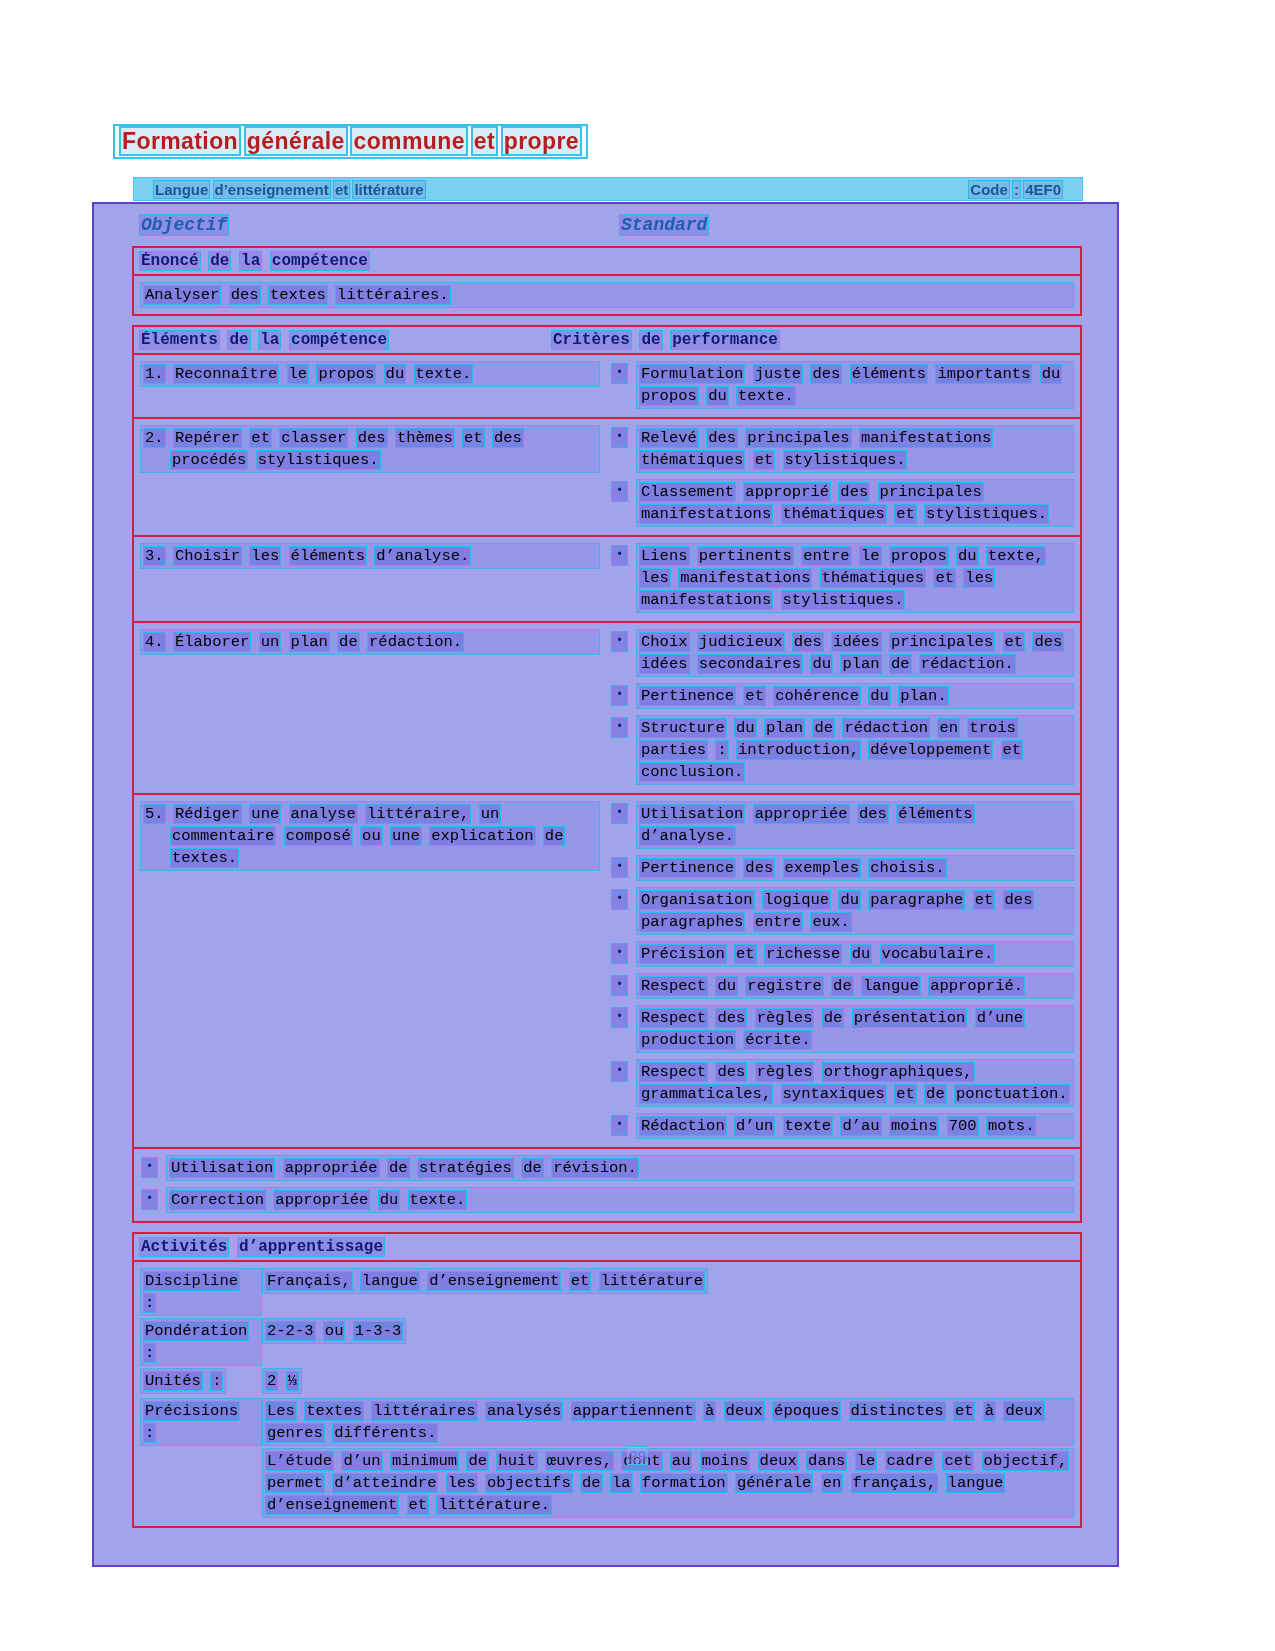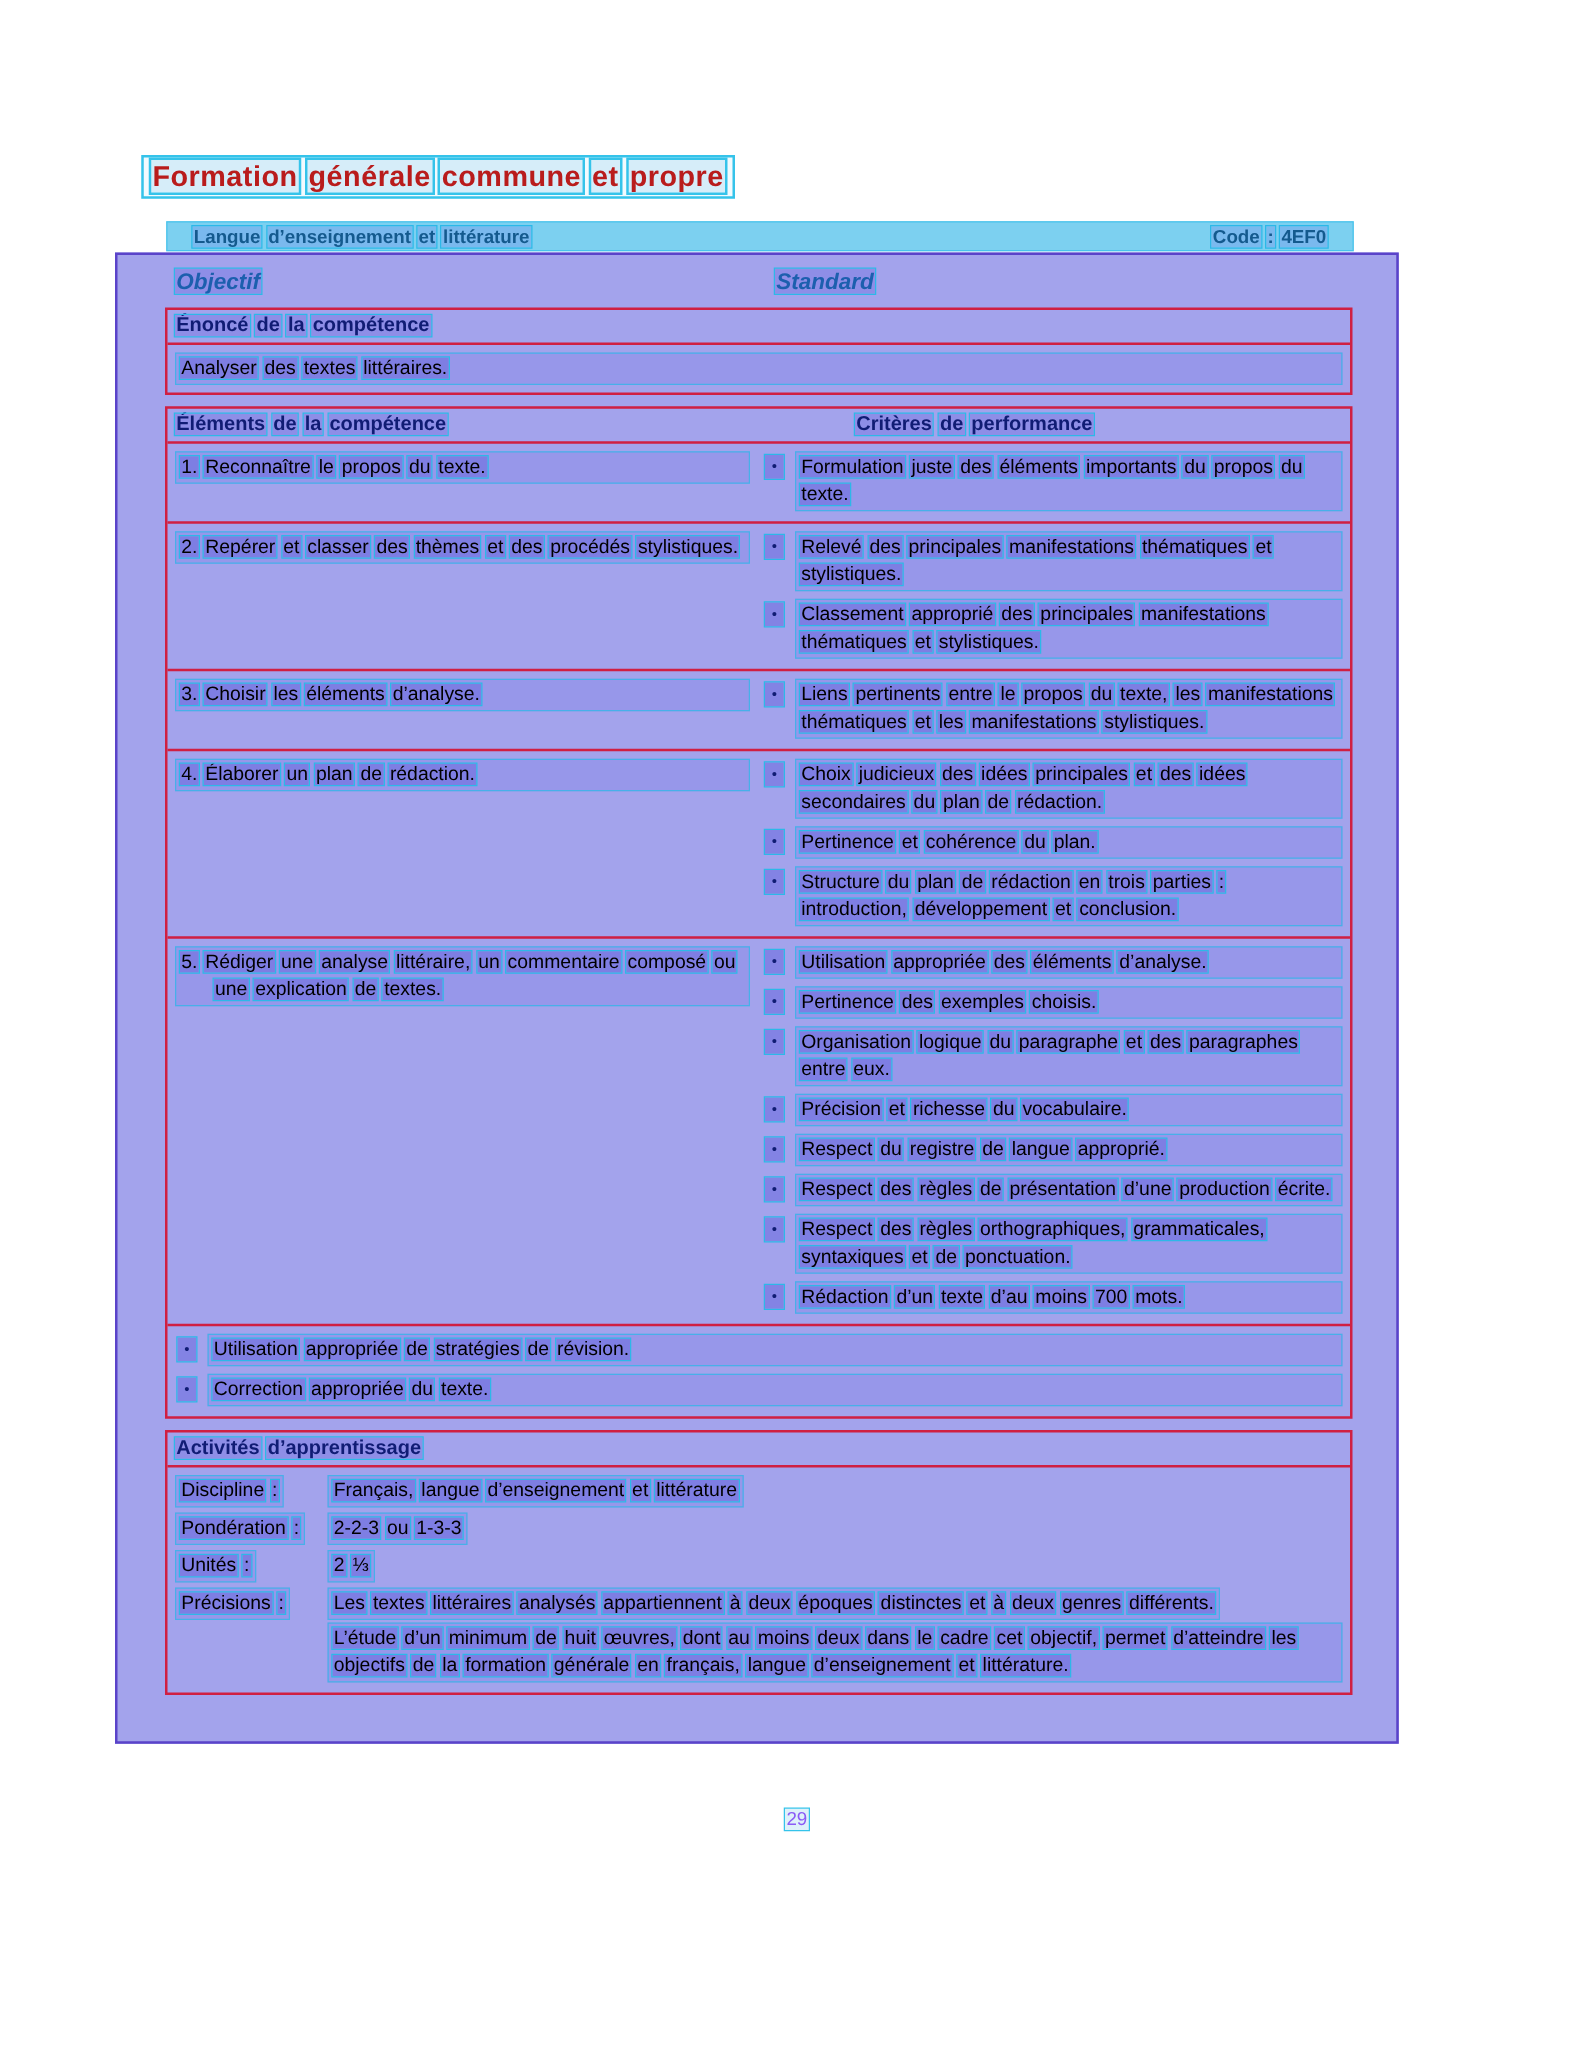--- a/index.html
+++ b/index.html
@@ -59,20 +59,21 @@
   
   .doc {
     position: absolute;
     left: 92px;
     top: 202px;
     width: 1027px;
     min-height: 1158px;
     background: #a3a3ec;
     border: 2px solid #5a43c9;
     padding: 6px 0 28px;
+    font-family: Liberation Mono, monospace;
   }
 
   .colheads { position: relative; height: 36px; }
   .colhead {
     position: absolute;
     top: 5px;
     font-size: 18px;
     font-weight: 700;
     font-style: italic;
     color: #1c5fae;
@@ -105,21 +106,21 @@
     border: 1px solid rgba(44,184,232,0.75);
     padding: 1px 3px;
     margin: 2px 0;
     font-size: 15.5px;
     line-height: 1.42;
     color: #000000;
   }
 
   
   .thead { display: flex; }
-  .thead .hl { width: 544px; }
+  .thead .hl { width: 412px; }
   .thead .hr { flex: 1; }
   .trow {
     display: flex;
     border-bottom: 2px solid #d01f42;
     padding: 4px 6px 6px;
   }
   .trow:last-child { border-bottom: none; }
   .tcell-left { width: 470px; padding-right: 10px; }
   .tcell-right { flex: 1; }
   .element { padding-left: 30px; text-indent: -27px; }

